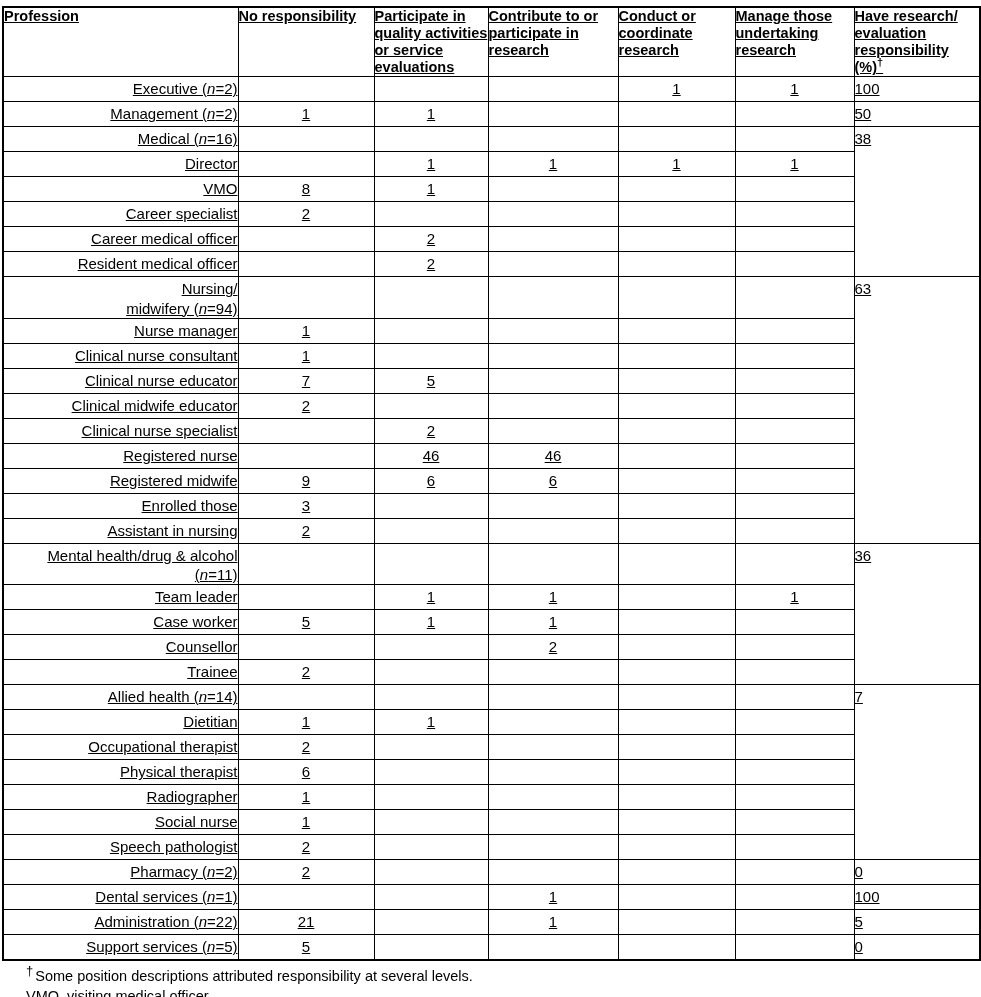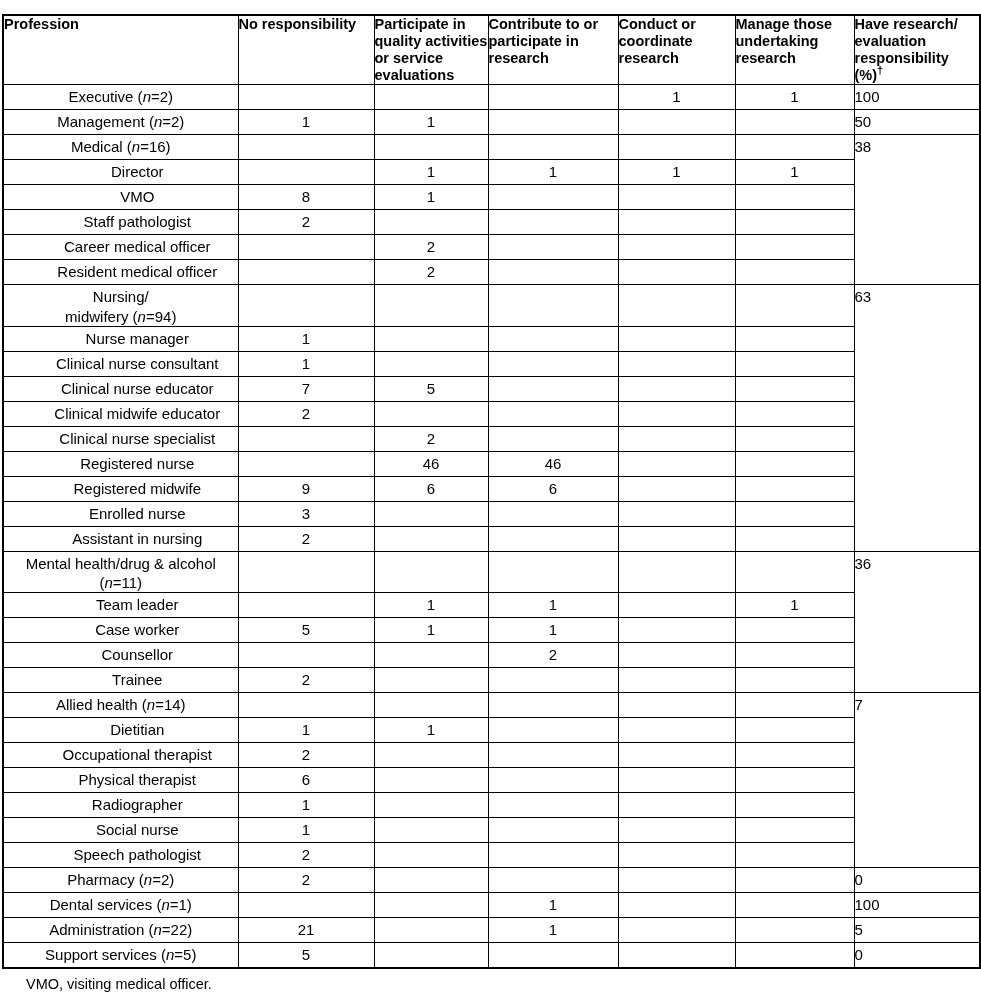--- a/index.html
+++ b/index.html
@@ -17,22 +17,23 @@
   #page {
     position: relative;
     width: 981px;
     height: 997px;
     box-sizing: border-box;
   }
   table.tbl {
     border-collapse: collapse;
     table-layout: fixed;
     width: 977px;
-    margin: 14px 0 0 2px;
+    margin: 6px 0 0 2px;
     font-size: 14.5px;
+    text-decoration: underline;
   }
   table.tbl td, table.tbl th {
     border: 1px solid #000000;
     padding: 0;
     vertical-align: top;
   }
   
   table.tbl {
     border: 2px solid #000000;
   }
@@ -50,21 +51,21 @@
   th.col-prof {
     text-align: left;
     padding-left: 6px;
   }
   tbody td {
     height: 24px;
     line-height: 24px;
     font-size: 15px;
   }
   td.lbl {
-    text-align: center;
+    text-align: right;
     padding-left: 6px;
     white-space: nowrap;
   }
   td.lbl.indent {
     padding-left: 33px;
   }
   td.lbl.two-line {
     line-height: 1.28;
     padding-top: 2px;
     white-space: normal;
@@ -173,21 +174,21 @@
         </tr>
         <tr>
           <td class="lbl indent">VMO</td>
           <td class="num">8</td>
           <td class="num">1</td>
           <td class="num"></td>
           <td class="num"></td>
           <td class="num"></td>
         </tr>
         <tr>
-          <td class="lbl indent">Staff pathologist</td>
+          <td class="lbl indent">Career specialist</td>
           <td class="num">2</td>
           <td class="num"></td>
           <td class="num"></td>
           <td class="num"></td>
           <td class="num"></td>
         </tr>
         <tr>
           <td class="lbl indent">Career medical officer</td>
           <td class="num"></td>
           <td class="num">2</td>
@@ -264,21 +265,21 @@
         </tr>
         <tr>
           <td class="lbl indent">Registered midwife</td>
           <td class="num">9</td>
           <td class="num">6</td>
           <td class="num">6</td>
           <td class="num"></td>
           <td class="num"></td>
         </tr>
         <tr>
-          <td class="lbl indent">Enrolled nurse</td>
+          <td class="lbl indent">Enrolled those</td>
           <td class="num">3</td>
           <td class="num"></td>
           <td class="num"></td>
           <td class="num"></td>
           <td class="num"></td>
         </tr>
         <tr>
           <td class="lbl indent">Assistant in nursing</td>
           <td class="num">2</td>
           <td class="num"></td>
@@ -429,16 +430,17 @@
           <td class="num"></td>
           <td class="num"></td>
           <td class="pct">
             <span>0</span>
           </td>
         </tr>
       </tbody>
   </table>
 
   <div class="footnotes">
+      <div><span class="fn-dag">†</span><span>Some position descriptions attributed responsibility at several levels.</span></div>
       <div><span>VMO, visiting medical officer.</span></div>
     </div>
 
 </div>
 
 </body></html>

